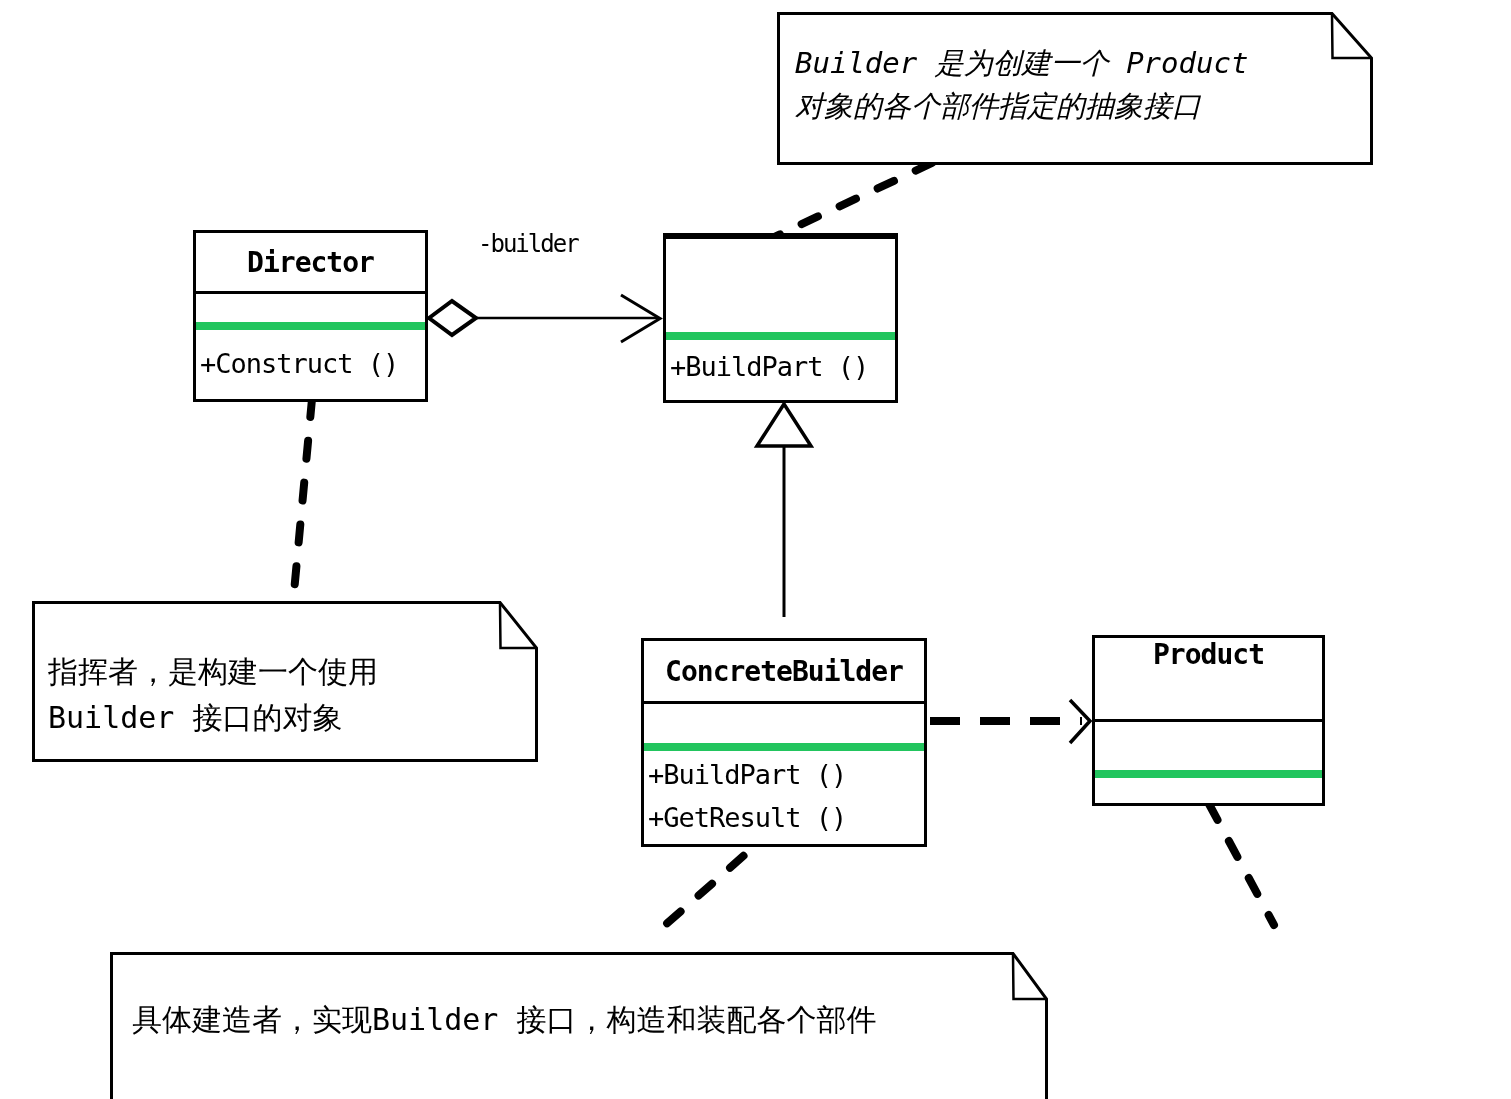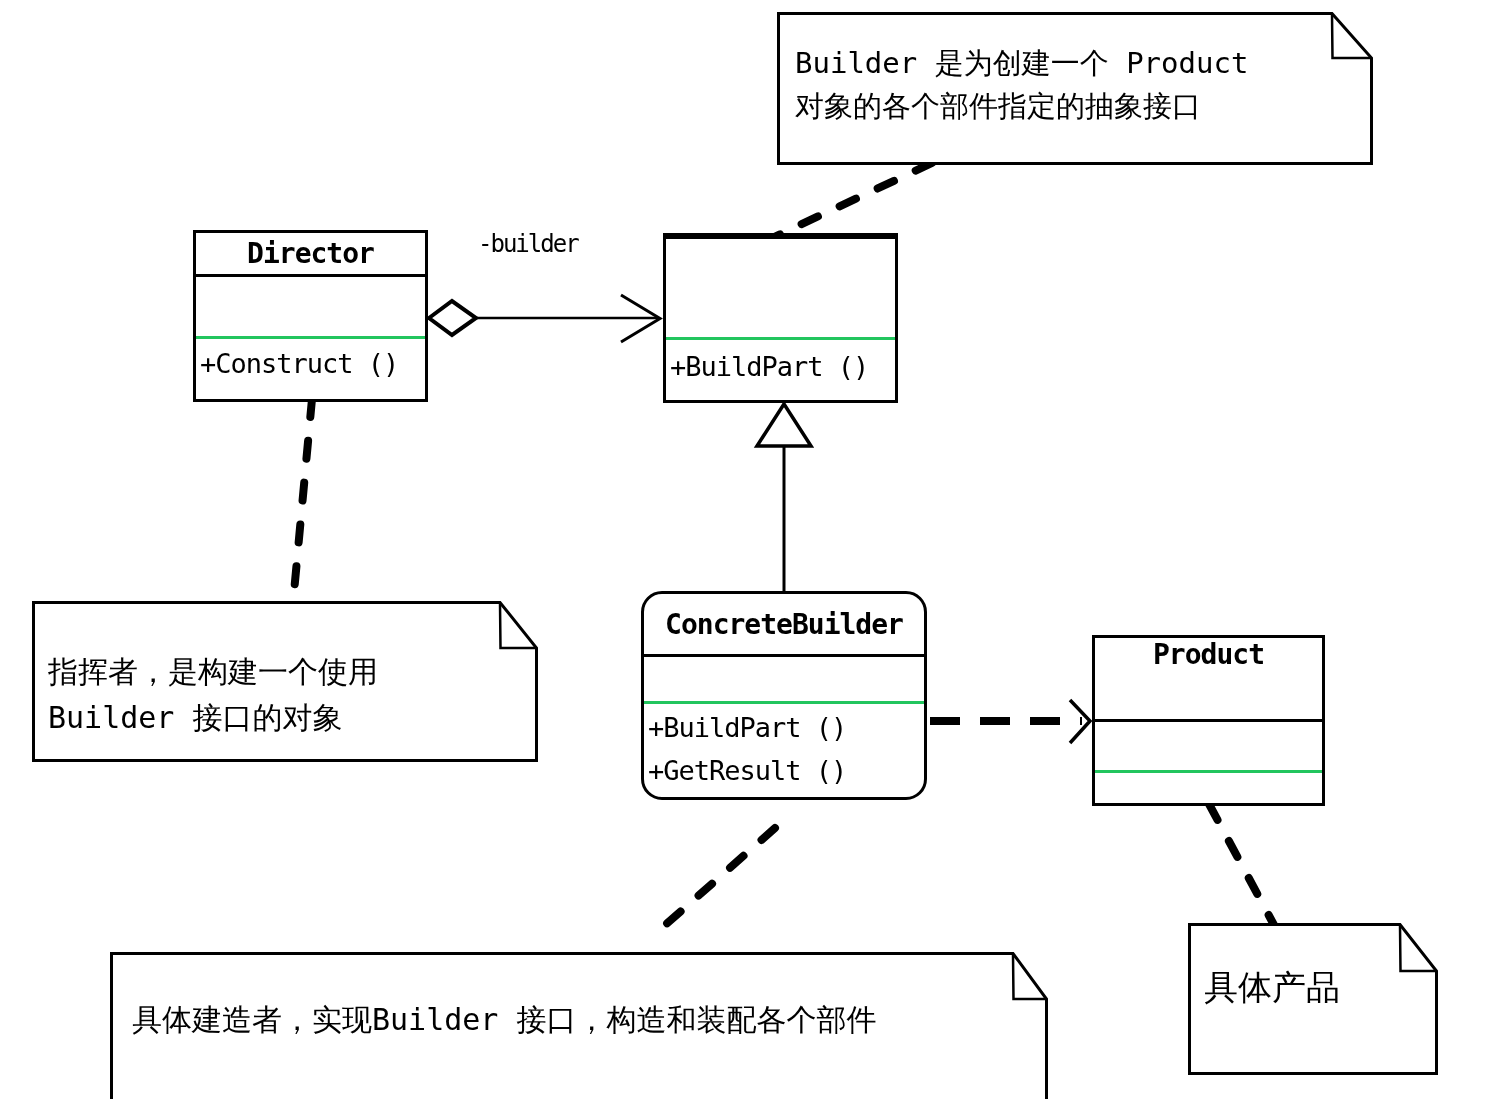--- a/index.html
+++ b/index.html
@@ -33,51 +33,51 @@
     justify-content: center;
     font-weight: bold;
     font-size: 28px;
     letter-spacing: -1px;
   }
   .uml-class .attrs {
     border-top: 3px solid #000;
     flex: 1;
   }
   .uml-class .methods {
-    border-top: 3px solid #22c55e;
+    border-top: 8px solid #22c55e;
     font-size: 27px;
     letter-spacing: -1px;
-    padding: 3px 0 0 4px;
+    padding: 12px 0 0 4px;
     line-height: 44px;
     white-space: nowrap;
   }
   #cls-director { left: 193px; top: 230px; width: 235px; height: 172px; }
-  #cls-director .title { height: 41px; }
+  #cls-director .title { height: 58px; }
   #cls-director .methods { height: 57px; }
 
   #cls-builder { left: 663px; top: 233px; width: 235px; height: 170px; }
   #cls-builder .title { height: 59px; font-style: italic; }
   #cls-builder .methods { height: 55px; padding-top: 5px; }
 
-  #cls-concrete-builder { left: 641px; top: 591px; width: 286px; height: 209px; border-radius: 21px; }
+  #cls-concrete-builder { left: 641px; top: 638px; width: 286px; height: 209px; }
   #cls-concrete-builder .title { height: 60px; }
   #cls-concrete-builder .methods { height: 91px; line-height: 43px; padding-top: 2px; }
 
   #cls-product { left: 1092px; top: 635px; width: 233px; height: 171px; gap: 48px; }
   #cls-product .title { height: 59px; }
   #cls-product .methods { height: 54px; }
 
   .uml-note { position: absolute; z-index: 2; }
   .uml-note svg { position: absolute; left: 0; top: 0; display: block; }
   .note-text {
     position: absolute;
     white-space: nowrap;
     line-height: 44px;
   }
-  #note-builder { left: 777px; top: 12px; width: 596px; height: 153px; }
+  #note-builder { left: 777px; top: 12px; width: 596px; height: 153px; font-style: italic; }
   #note-builder .note-text { left: 18px; top: 30px; font-size: 29px; line-height: 43px; }
 
   #note-director { left: 32px; top: 601px; width: 506px; height: 161px; }
   #note-director .note-text { left: 16px; top: 14px; font-size: 30px; line-height: 46px; margin-top: 34px; }
 
   #note-concrete-builder { left: 110px; top: 925px; width: 938px; height: 153px; margin-top: 27px; }
   #note-concrete-builder .note-text { left: 22px; top: 46px; font-size: 30px; }
 
   #note-product { left: 1188px; top: 923px; width: 250px; height: 152px; }
   #note-product .note-text { left: 16px; top: 42px; font-size: 34px; }
@@ -171,23 +171,14 @@
   <div class="uml-note" id="note-concrete-builder">
     <svg width="938" height="153" viewBox="0 0 938 153">
       <path d="M1.5,1.5 L903,1.5 L936.5,47 L936.5,151.5 L1.5,151.5 Z" fill="#ffffff" stroke="#000" stroke-width="3"></path>
       <path d="M903,2 L903.5,47 L936,47" fill="none" stroke="#000" stroke-width="2.5"></path>
     </svg>
     <div class="note-text">
       <div>具体建造者，实现Builder 接口，构造和装配各个部件</div>
     </div>
   </div>
 
-  <div class="uml-note" id="note-product">
-    <svg width="250" height="152" viewBox="0 0 250 152">
-      <path d="M1.5,1.5 L212,1.5 L248.5,48 L248.5,150.5 L1.5,150.5 Z" fill="#ffffff" stroke="#000" stroke-width="3"></path>
-      <path d="M212,2 L212.5,48 L248,48" fill="none" stroke="#000" stroke-width="2.5"></path>
-    </svg>
-    <div class="note-text">
-      <div>具体产品</div>
-    </div>
-  </div>
 
 </div>
 
 </body></html>

